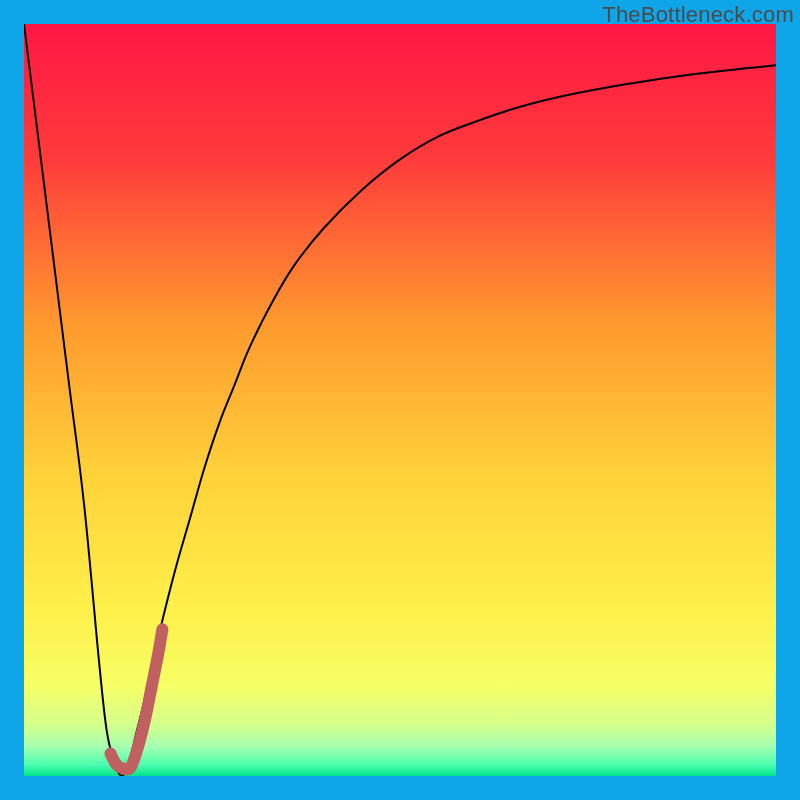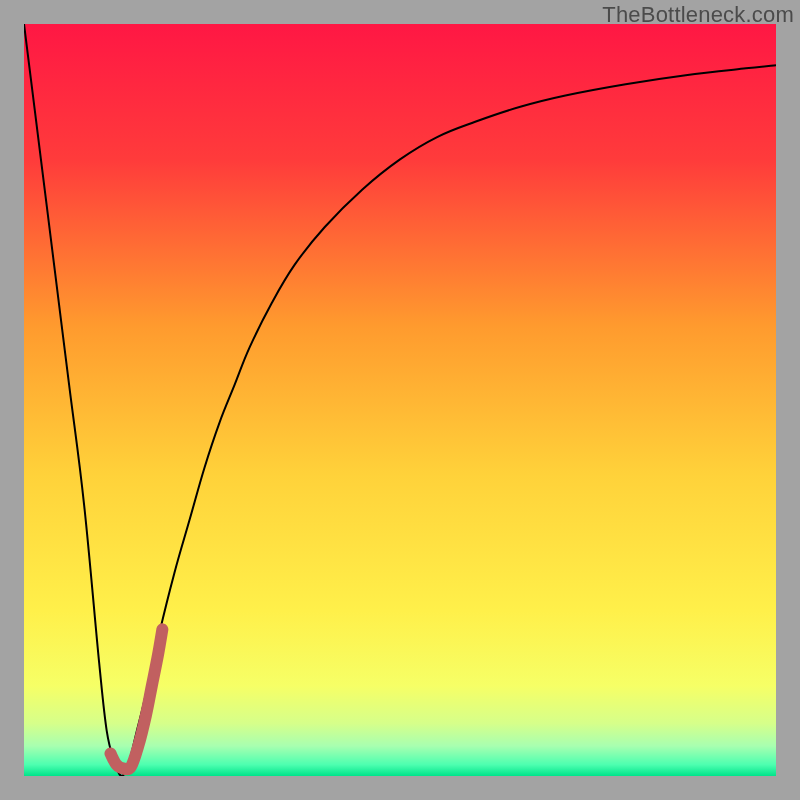--- a/index.html
+++ b/index.html
@@ -9,21 +9,21 @@
     height: 800px;
     background: #000;
     overflow: hidden;
   }
   .frame {
     position: absolute;
     left: 0;
     top: 0;
     width: 800px;
     height: 800px;
-    background: #a3a3a3;
+    background: #0ea5e9;
   }
   .plot {
     position: absolute;
     left: 24px;
     top: 24px;
     width: 752px;
     height: 752px;
     overflow: hidden;
   }
   .watermark {

